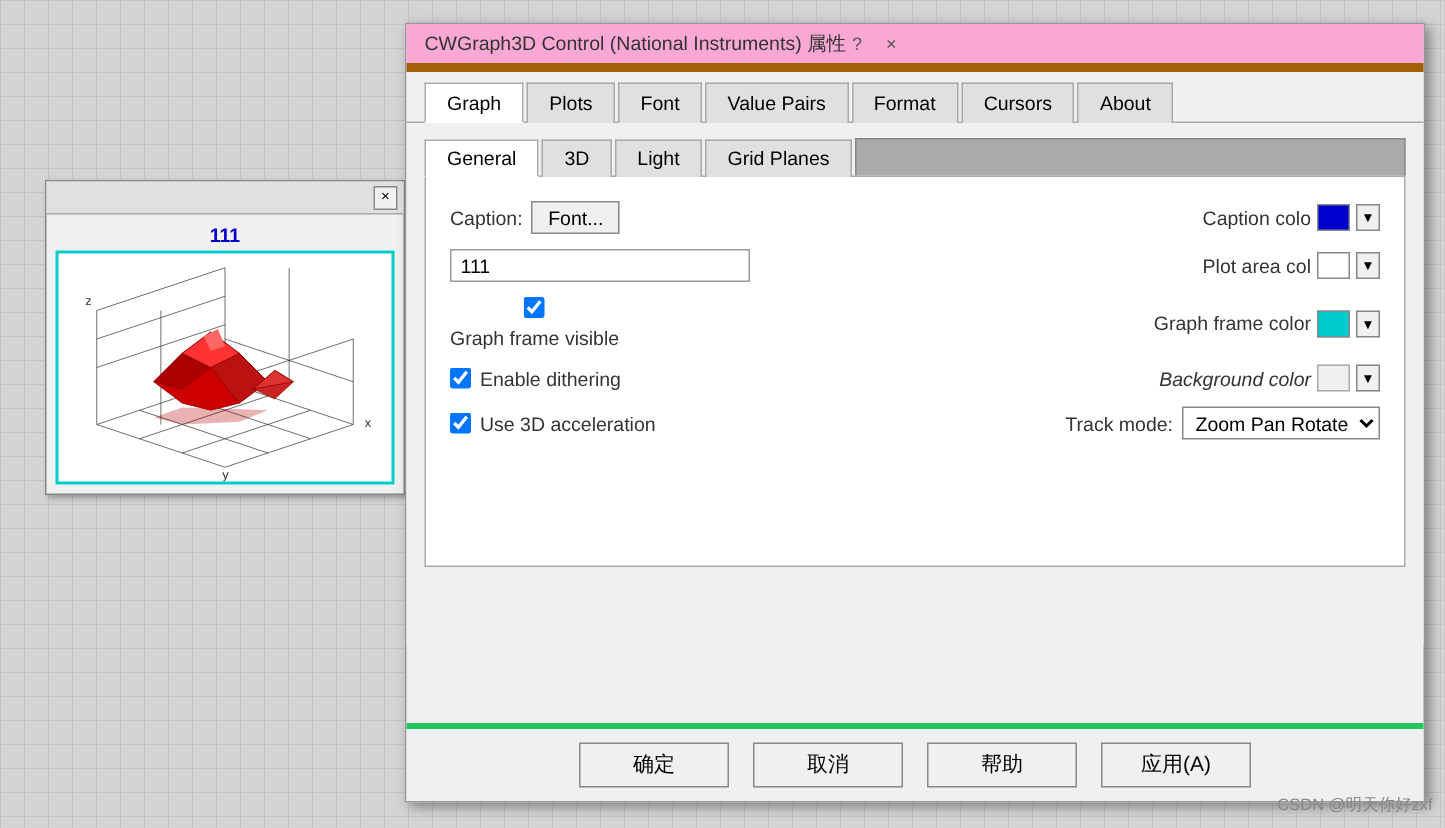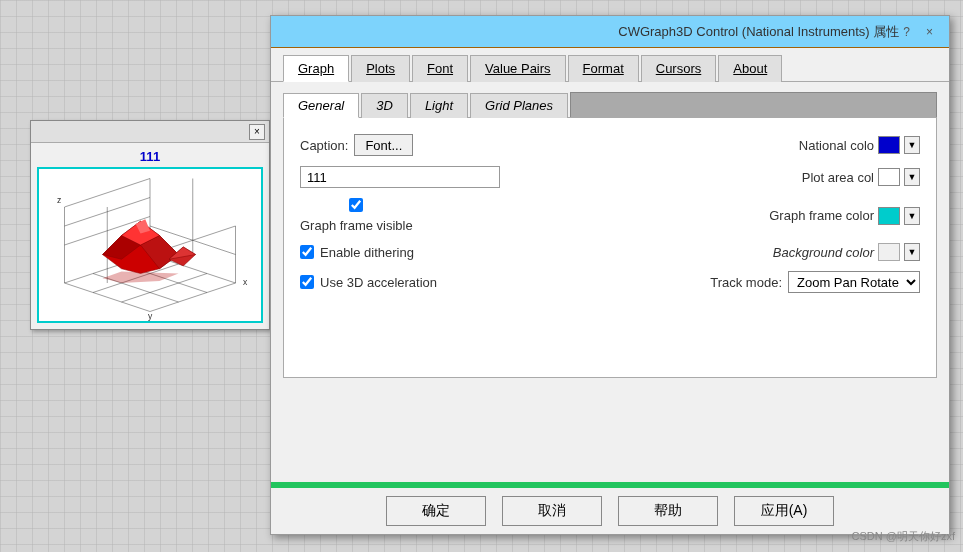--- a/index.html
+++ b/index.html
@@ -85,27 +85,27 @@
       position: absolute;
       left: 270px;
       top: 15px;
       width: 680px;
       height: 520px;
       background: #f0f0f0;
       border: 1px solid #999;
       box-shadow: 3px 3px 8px rgba(0,0,0,0.4);
     }
     .dialog-titlebar {
-      background: #7dd3fc;
-      border-bottom: 1px solid #a16207;
+      background: #f9a8d4;
+      border-bottom: 6px solid #a16207;
       height: 32px;
       display: flex;
       align-items: center;
       padding: 0 12px;
-      justify-content: flex-end;
+      justify-content: flex-start;
     }
     .dialog-title {
       font-size: 13px;
       color: #333;
     }
     .title-btns {
       display: flex;
       gap: 8px;
       align-items: center;
     }
@@ -116,21 +116,20 @@
       padding: 0 4px;
     }
 
     
     .top-tabs {
       display: flex;
       background: #f0f0f0;
       border-bottom: 1px solid #aaa;
       padding: 6px 12px 0 12px;
       gap: 2px;
-      text-decoration: underline;
     }
     .top-tab {
       padding: 5px 14px;
       border: 1px solid #aaa;
       border-bottom: none;
       background: #e0e0e0;
       cursor: pointer;
       font-size: 13px;
       position: relative;
       top: 1px;
@@ -140,21 +139,20 @@
       border-bottom: 1px solid white;
       z-index: 2;
     }
 
     
     .inner-tabs {
       display: flex;
       gap: 2px;
       margin-bottom: 0;
       border-bottom: 1px solid #aaa;
-      font-style: italic;
     }
     .inner-tab {
       padding: 4px 14px;
       border: 1px solid #aaa;
       border-bottom: none;
       background: #e0e0e0;
       cursor: pointer;
       font-size: 13px;
       position: relative;
       bottom: -1px;
@@ -241,21 +239,21 @@
       height: 22px;
       min-width: 120px;
     }
 
     
     .dialog-footer {
       position: absolute;
       bottom: 0; left: 0; right: 0;
       height: 52px;
       background: #f0f0f0;
-      border-top: 6px solid #22c55e;
+      border-top: 4px solid #22c55e;
       display: flex;
       align-items: center;
       justify-content: center;
       gap: 16px;
     }
     .footer-btn {
       width: 100px;
       height: 30px;
       border: 1px solid #888;
       background: #f0f0f0;
@@ -368,21 +366,21 @@
 
     <div class="tab-panel">
 
       <div style="display:flex; align-items:center; margin-bottom:10px; gap:28px;">
         <div style="display:flex; align-items:center; gap:6px;">
           <span class="form-label">Caption:</span>
           <button class="font-btn">Font...</button>
         </div>
         <div style="flex:1;"></div>
         <div class="color-row" style="gap:4px;">
-          <span class="form-label">National colo</span>
+          <span class="form-label">Caption colo</span>
           <span class="color-box" style="background:#0000cc;"></span>
           <span class="color-dropdown-btn">▼</span>
         </div>
       </div>
 
       <div style="display:flex; align-items:center; margin-bottom:10px; gap:16px;">
         <input class="form-input-text" style="width: 200px;" type="text" value="111">
         <div style="flex:1;"></div>
         <div class="color-row" style="gap:4px;">
           <span class="form-label">Plot area col</span>

